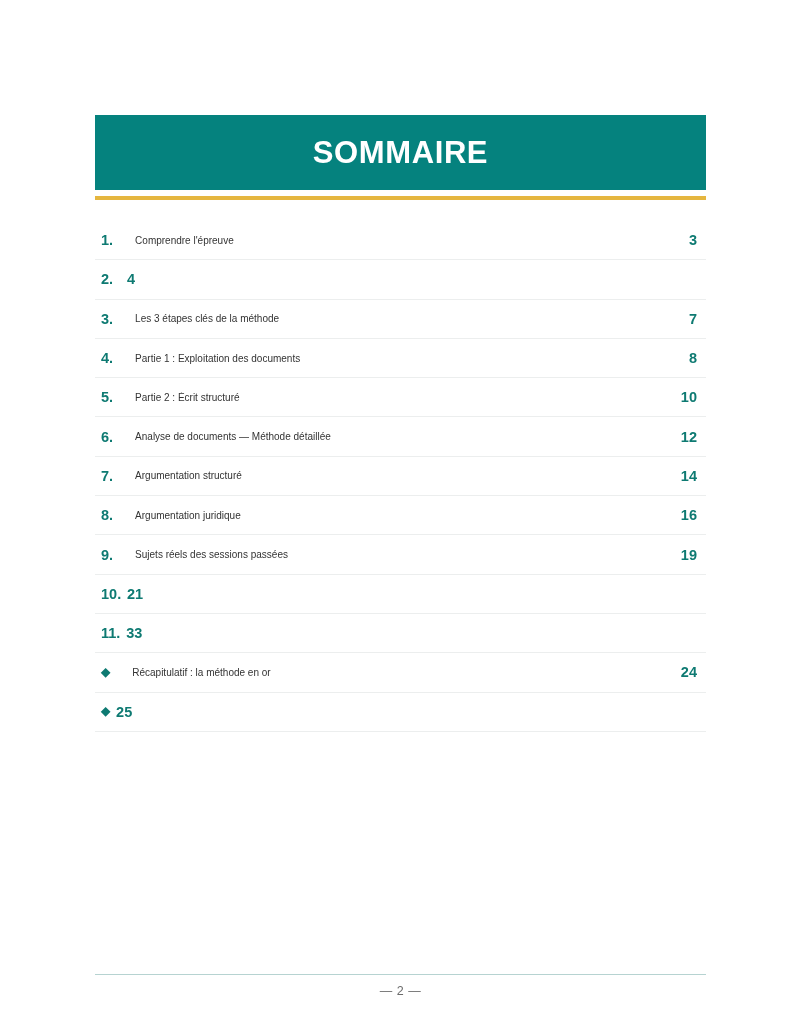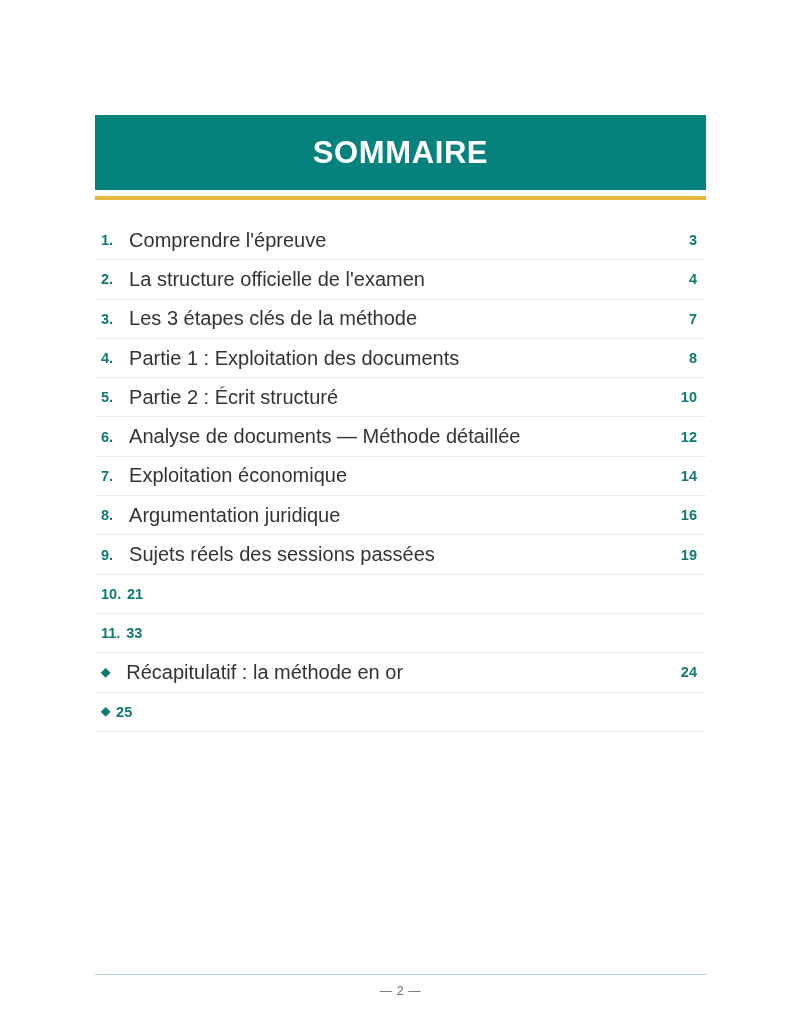--- a/index.html
+++ b/index.html
@@ -80,23 +80,23 @@
     white-space: nowrap;
   }
   .toc-marker.diamond {
     font-size: 12px;
     line-height: 1;
     position: relative;
     top: -0.5px;
   }
   .toc-label {
     color: #333333;
-    font-size: 20px;
+    font-size: 10px;
     flex: 1 1 auto;
-    margin-left: 16px;
+    margin-left: 22px;
     white-space: nowrap;
     overflow: hidden;
     text-overflow: ellipsis;
   }
   .toc-page {
     color: #0e7a72;
     font-weight: bold;
     font-size: 14.5px;
     flex: 0 0 auto;
     text-align: right;
@@ -135,21 +135,20 @@
   <div class="accent-rule"></div>
 
   <div class="toc" id="toc-list">
       <div class="toc-row">
         <span class="toc-marker">1.</span>
         <span class="toc-label">Comprendre l'épreuve</span>
         <span class="toc-page">3</span>
       </div>
       <div class="toc-row">
         <span class="toc-marker">2.</span>
-        <span class="toc-label">La structure officielle de l'examen</span>
         <span class="toc-page">4</span>
       </div>
       <div class="toc-row">
         <span class="toc-marker">3.</span>
         <span class="toc-label">Les 3 étapes clés de la méthode</span>
         <span class="toc-page">7</span>
       </div>
       <div class="toc-row">
         <span class="toc-marker">4.</span>
         <span class="toc-label">Partie 1 : Exploitation des documents</span>
@@ -160,21 +159,21 @@
         <span class="toc-label">Partie 2 : Écrit structuré</span>
         <span class="toc-page">10</span>
       </div>
       <div class="toc-row">
         <span class="toc-marker">6.</span>
         <span class="toc-label">Analyse de documents — Méthode détaillée</span>
         <span class="toc-page">12</span>
       </div>
       <div class="toc-row">
         <span class="toc-marker">7.</span>
-        <span class="toc-label">Exploitation économique</span>
+        <span class="toc-label">Argumentation structuré</span>
         <span class="toc-page">14</span>
       </div>
       <div class="toc-row">
         <span class="toc-marker">8.</span>
         <span class="toc-label">Argumentation juridique</span>
         <span class="toc-page">16</span>
       </div>
       <div class="toc-row">
         <span class="toc-marker">9.</span>
         <span class="toc-label">Sujets réels des sessions passées</span>

